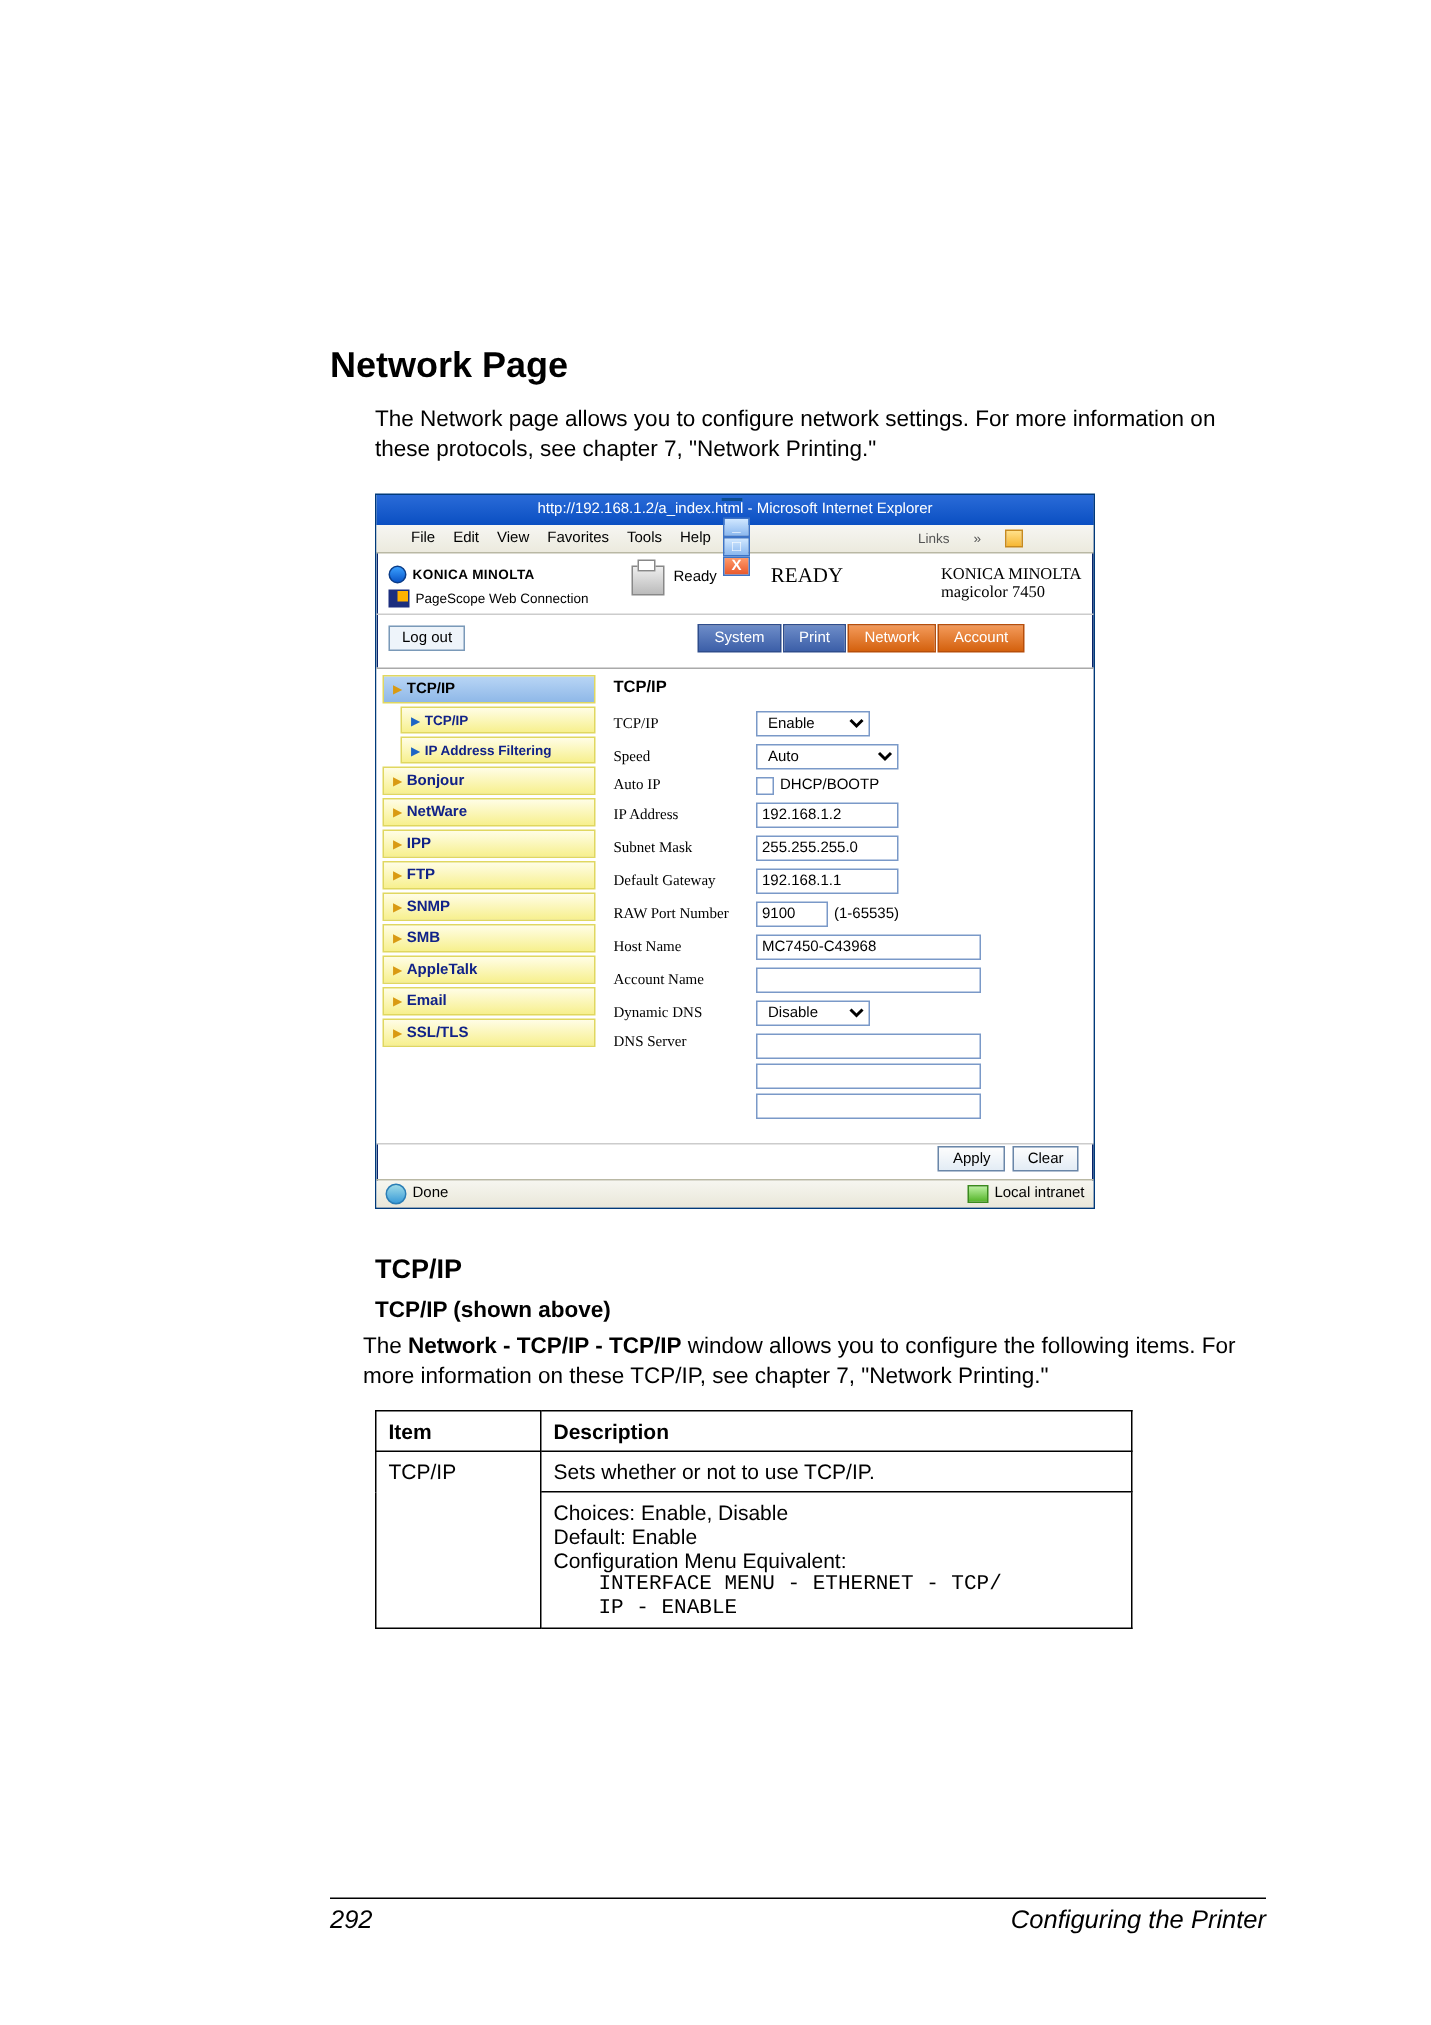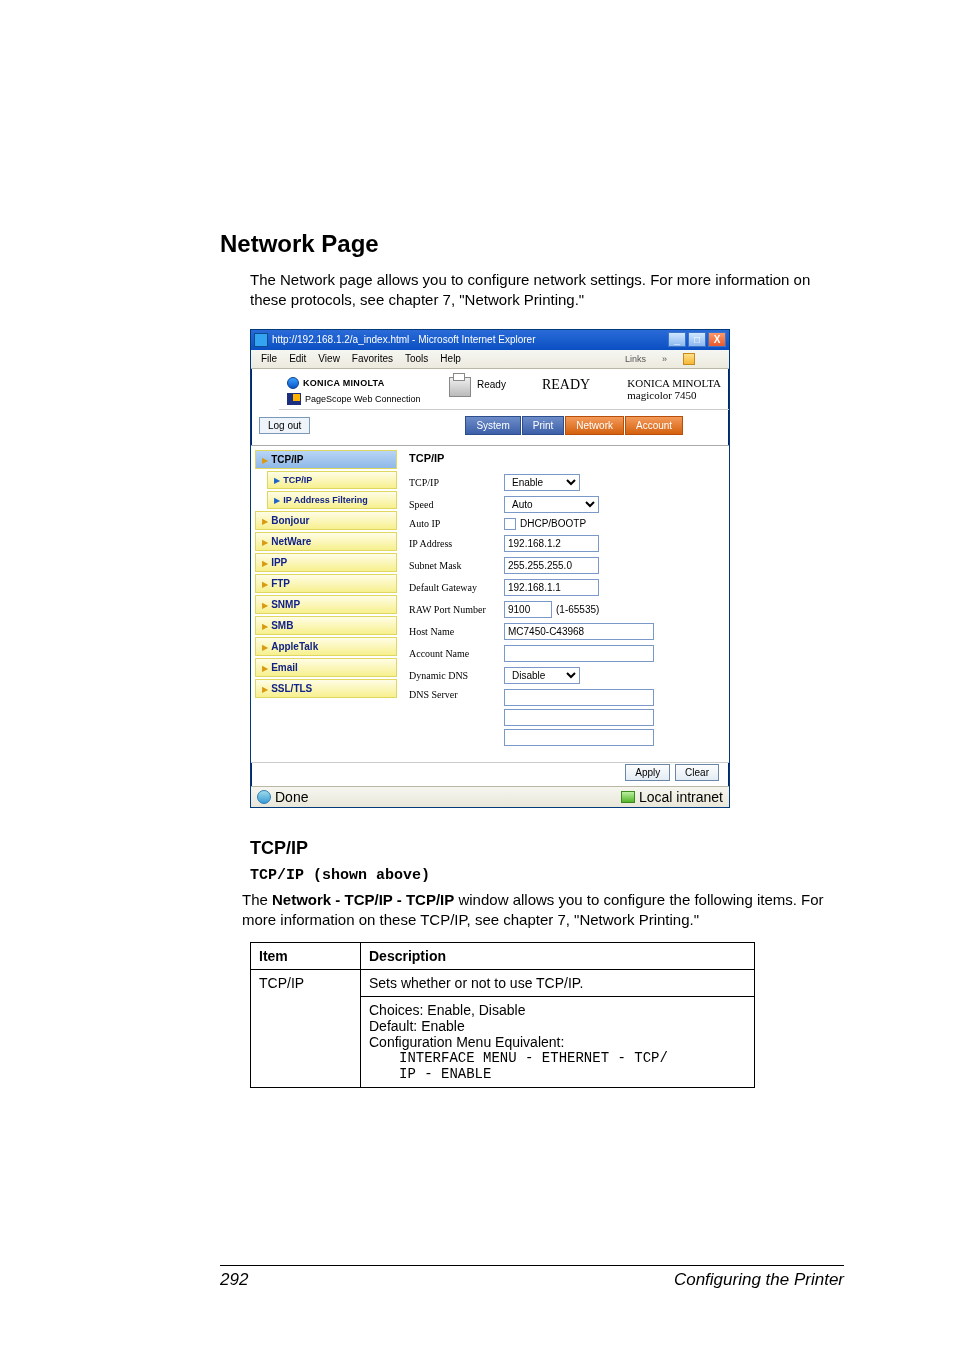--- a/index.html
+++ b/index.html
@@ -35,20 +35,21 @@
     background: #fff;
     box-shadow: 0 0 0 1px #0a246a inset;
   }
   .titlebar {
     background: linear-gradient(#2a6bd8, #0a4fc2);
     color: #fff;
     display: flex;
     align-items: center;
     padding: 2px 3px;
     height: 20px;
+    flex-direction: column;
   }
   .titlebar .ie-icon {
     width: 14px; height: 14px;
     background: #35a4f0;
     border: 1px solid #0c4b8e;
     margin-right: 4px;
   }
   .titlebar .title-text { flex: 1; font-size: 10px; }
   .wbtn {
     width: 18px; height: 15px;
@@ -57,21 +58,21 @@
     margin-left: 2px;
     display: flex; align-items: center; justify-content: center;
     font-size: 10px; font-weight: bold;
   }
   .wbtn.close { background: linear-gradient(#ff9a6a,#e8582c); color:#fff; }
   .menubar {
     background: linear-gradient(#f6f6f2,#eceade);
     border-bottom: 1px solid #b9b8a4;
     display: flex;
     align-items: center;
-    padding: 3px 10px;
+    padding: 3px 23px;
     font-size: 10px;
   }
   .menubar span { margin-right: 12px; }
   .menubar .links {
     margin-left: auto;
     display: flex; align-items: center;
     gap: 4px;
   }
   .menubar .links .lk {
     font-size: 9px; color:#555;
@@ -80,21 +81,20 @@
     width: 12px; height: 12px;
     background: linear-gradient(#ffe08a,#f7b733);
     border:1px solid #c78a1e;
   }
   
   .banner {
     display: flex;
     padding: 8px 8px 4px 8px;
     align-items: flex-start;
     border-bottom:1px solid #ccc;
-    margin-left:28px;
   }
   .banner .left { width: 140px; }
   .km-logo { display:flex; align-items:center; gap:4px; }
   .km-logo .globe {
     width:12px; height:12px; border-radius:50%;
     background: linear-gradient(#3aa0ff,#0a55c8);
     border:1px solid #0a3c88;
   }
   .km-logo .txt { font-weight:bold; font-size:9px; letter-spacing:0.3px; }
   .pagescope { display:flex; align-items:center; gap:4px; margin-top:4px; }
@@ -225,23 +225,23 @@
     border:1px solid #6a86a8;
     background:linear-gradient(#fdfdfd,#e3ecf5);
     font-size:10px;
     padding:2px 9px;
     margin-left:2px;
   }
   .statusbar {
     background:linear-gradient(#f6f6f0,#e9e7d9);
     border-top:1px solid #b9b8a4;
     display:flex;
-    align-items:flex-start;
+    align-items:center;
     padding:2px 6px;
-    font-size:14px;
+    font-size:10px;
   }
   .statusbar .left-s { display:flex; align-items:center; gap:4px; }
   .statusbar .done-icon {
     width:14px; height:14px; border-radius:50%;
     background:linear-gradient(#9edbe8,#3a9bd8);
     border:1px solid #2a7db5;
   }
   .statusbar .zone {
     margin-left:auto;
     display:flex; align-items:center; gap:4px;
@@ -254,21 +254,20 @@
   
   .h2 {
     margin: 10px 0 8px 30px;
     font-size:18px;
     font-weight:bold;
   }
   .h3 {
     margin: 8px 0 6px 30px;
     font-size:15px;
     font-weight:bold;
-    font-family:Liberation Mono, monospace;
   }
   .para {
     margin: 0 0 12px 22px;
     font-size:15px;
     line-height:1.35;
   }
   table.desc {
     border-collapse: collapse;
     margin-left:30px;
     width: 505px;

